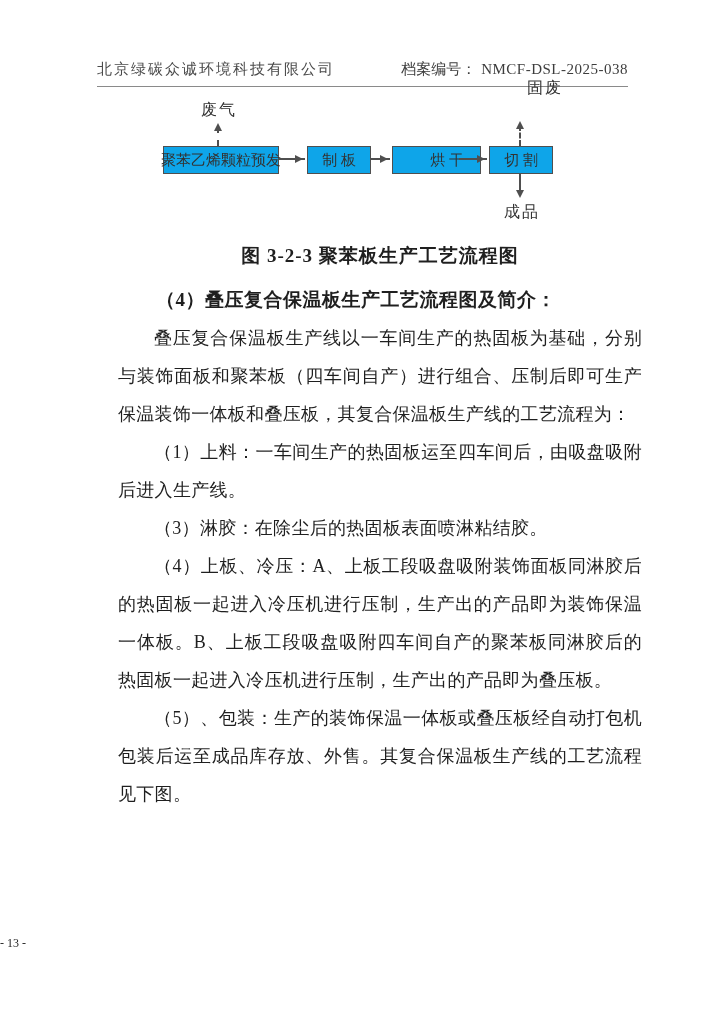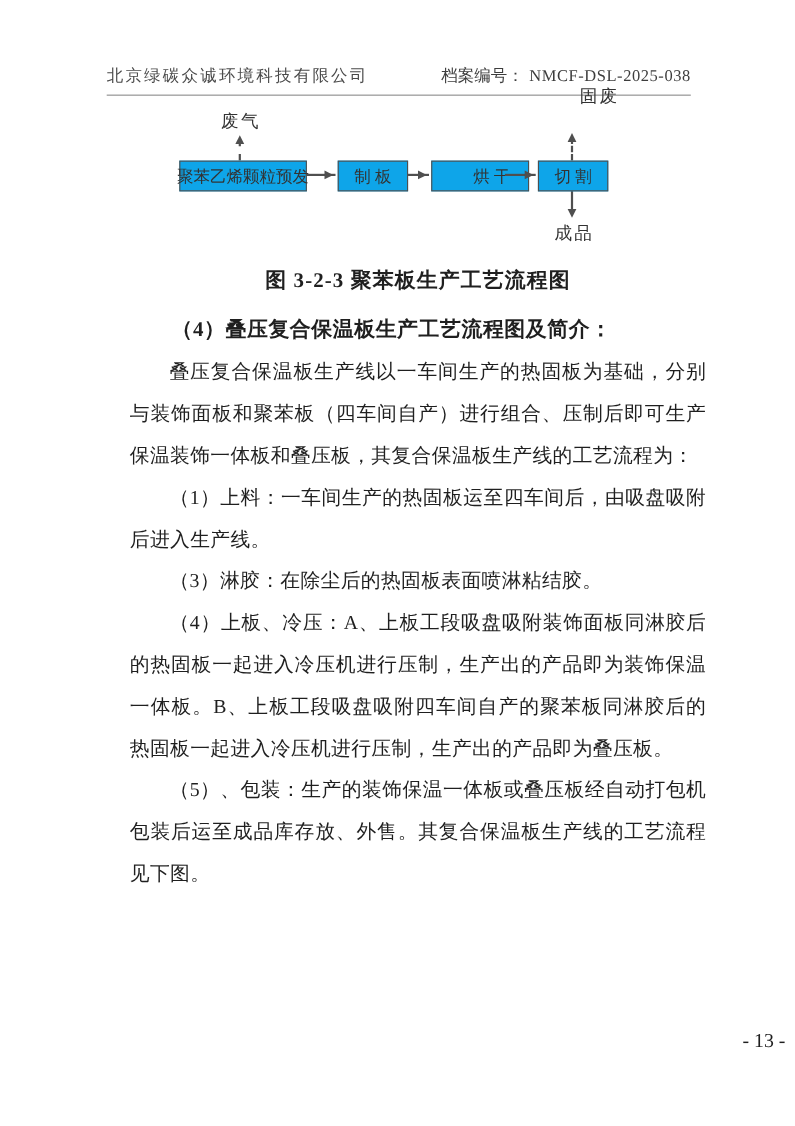--- a/index.html
+++ b/index.html
@@ -53,21 +53,21 @@
     text-align:center;font-weight:bold;font-size:19px;
     margin:0 0 6px 0;letter-spacing:1px;
   }
   .section-heading{
     font-weight:bold;font-size:19px;margin:0;text-indent:2em;letter-spacing:.5px;
   }
   .doc-body p.para{margin:0;text-indent:2em;letter-spacing:.3px;}
   
   .page-footer{
     position:absolute;top:936px;left:0;width:714px;
-    text-align:right;font-size:18px;color:#1f1f1f;
+    text-align:left;font-size:12px;color:#1f1f1f;
   }
 </style>
 </head>
 <body>
 
 <div class="page-header">
   <span class="company">北京绿碳众诚环境科技有限公司</span>
   <span class="archive">
     <span>档案编号：</span><span class="num">NMCF-DSL-2025-038</span>
   </span>

